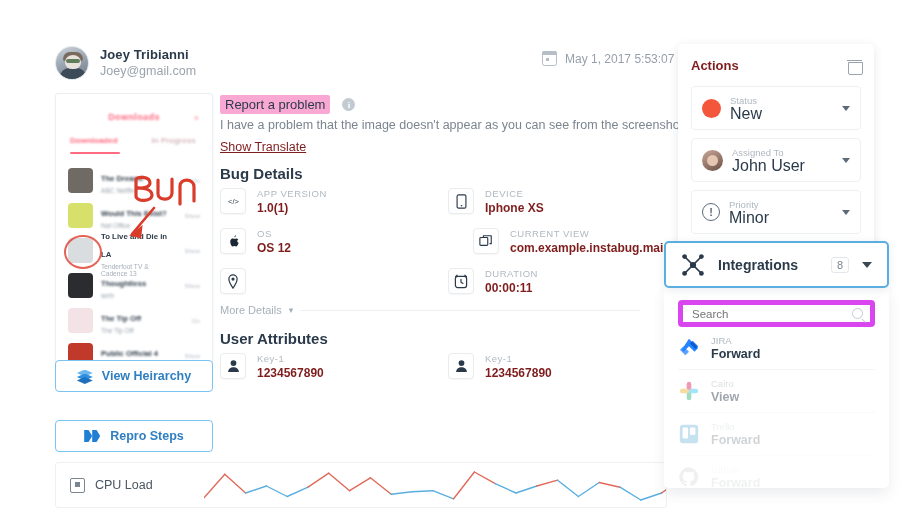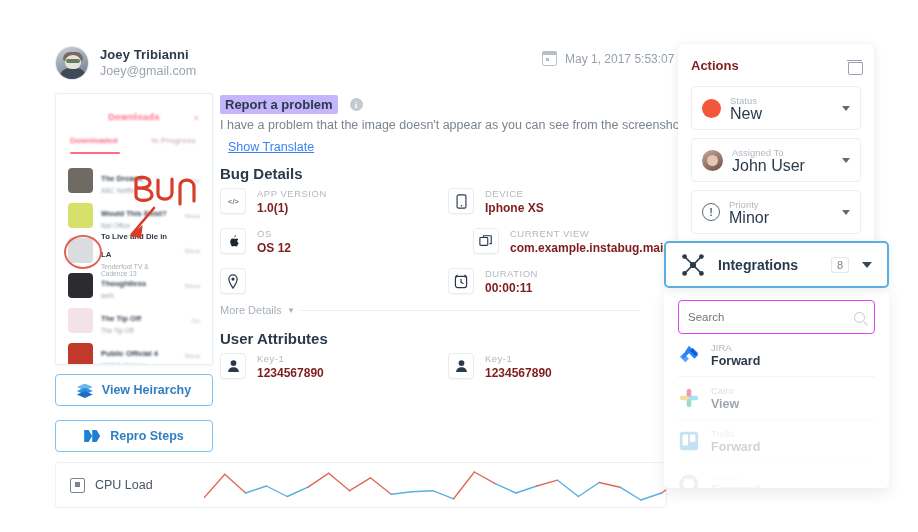--- a/index.html
+++ b/index.html
@@ -55,38 +55,38 @@
   
   .bug-anno { position:absolute; left:68px; top:80px; pointer-events:none; }
   .bug-circle { position:absolute; left:8px; top:141px; width:38px; height:34px; border:2px solid #e0473a; border-radius:50%; opacity:.85; }
 
   
   .btn {
     position:absolute; width: 158px; height: 32px; border:1px solid #7cc2f2; border-radius:4px;
     background:#fff; display:flex; align-items:center; justify-content:center; gap:9px;
     font-size:12.5px; font-weight:bold; color:#2f7fc1; cursor:pointer;
   }
-  .btn-hier { left:55px; top: 374px; }
+  .btn-hier { left:55px; top: 360px; }
   .btn-repro { left:55px; top: 420px; }
   .ico-layers { width:16px; height:13px; position:relative; flex:none; }
   .ico-layers i { position:absolute; left:0; width:16px; height:5px; background:#2f8fe0; border-radius:2px/3px; transform: skewX(-0deg); }
   .ico-layers i:nth-child(1){ top:0; background:#6cb8ee; clip-path: polygon(50% 0,100% 50%,50% 100%,0 50%); height:7px;}
   .ico-layers i:nth-child(2){ top:4px; background:#2f8fe0; clip-path: polygon(50% 0,100% 50%,50% 100%,0 50%); height:7px;}
   .ico-layers i:nth-child(3){ top:7.5px; background:#1f6fbf; clip-path: polygon(50% 0,100% 50%,50% 100%,0 50%); height:7px;}
   .ico-repro { width:17px; height:12px; position:relative; flex:none; }
   .ico-repro i { position:absolute; top:0; width:8px; height:12px; background:#1f7fd4; }
   .ico-repro i:nth-child(1){ left:0; clip-path: polygon(0 0,55% 0,100% 50%,55% 100%,0 100%); }
   .ico-repro i:nth-child(2){ left:8px; clip-path: polygon(0 0,55% 0,100% 50%,55% 100%,0 100%); }
 
   
   .report-row { position:absolute; left:220px; top:95px; display:flex; align-items:center; gap:12px;}
-  .report-title { font-size:13px; font-weight:bold; color:#2b3a4a; background:#c4b5fd; padding:2px 5px; border-radius:2px;}
+  .report-title { font-size:13px; font-weight:normal; color:#2b3a4a; background:#f9a8d4; padding:2px 5px; border-radius:2px;}
   .info-ico { width:13px;height:13px;border-radius:50%;background:#c2cad2;color:#fff;font-size:9px;font-weight:bold;display:flex;align-items:center;justify-content:center;font-family:"Liberation Serif",serif;}
   .report-desc { position:absolute; left:220px; top:118px; font-size:12.5px; color:#7b858f; }
-  .translate { position:absolute; left:228px; top:140px; font-size:12.5px; color:#3b82f6; text-decoration:underline; cursor:pointer;}
+  .translate { position:absolute; left:220px; top:140px; font-size:12.5px; color:#7f1d1d; text-decoration:underline; cursor:pointer;}
 
   .sec-title { position:absolute; font-size:15px; font-weight:bold; color:#2b3a4a; }
   .sec-bug { left:220px; top:165px; }
   .sec-attr { left:220px; top:330px; }
 
   .detail { position:absolute; display:flex; gap:11px; align-items:flex-start; }
   .d-ico {
     width:26px; height:26px; border:1px solid #e8ecef; border-radius:4px; background:#fff;
     display:flex; align-items:center; justify-content:center; flex:none;
     box-shadow:0 1px 1px rgba(40,55,70,.04);
@@ -132,21 +132,21 @@
   .int-title { font-size:14px; font-weight:bold; color:#2b3a4a; }
   .int-count { margin-left:auto; font-size:11px; color:#7b858f; border:1px solid #e3e7eb; border-radius:3px; padding:1px 5px; }
   .int-chev { width:0;height:0;border-left:5px solid transparent;border-right:5px solid transparent;border-top:6px solid #3a4855; }
 
   .integrations-body {
     position:absolute; left:664px; top:288px; width:225px; height:200px;
     background:#fff; box-shadow:0 6px 14px rgba(40,60,85,.09); border-radius:0 0 5px 5px;
     padding:12px 14px 0 14px; overflow:hidden; z-index:4;
   }
   .int-search {
-    height:34px; border:1px solid #d946ef; border-radius:4px; display:flex; align-items:center;
+    height:27px; border:5px solid #d946ef; border-radius:4px; display:flex; align-items:center;
     padding:0 9px; gap:6px; background:#fff;
   }
   .int-search input { border:0; outline:0; flex:1; font-size:11.5px; color:#9aa3ad; font-family:"Liberation Sans",sans-serif; background:transparent;}
   .mag { width:11px;height:11px;border:1.3px solid #c2cad2;border-radius:50%;position:relative;flex:none;}
   .mag::after{content:"";position:absolute;right:-4px;bottom:-3px;width:5px;height:1.3px;background:#c2cad2;transform:rotate(45deg);}
   .int-row { display:flex; align-items:center; gap:11px; height:43px; border-bottom:1px solid #f2f5f7; }
   .int-ico { width:22px;height:22px;flex:none;position:relative;}
   .int-l1 { font-size:9.5px;color:#b0b8c0;line-height:12px;}
   .int-l2 { font-size:12.5px;color:#2b3a4a;font-weight:bold;line-height:15px;}
 

